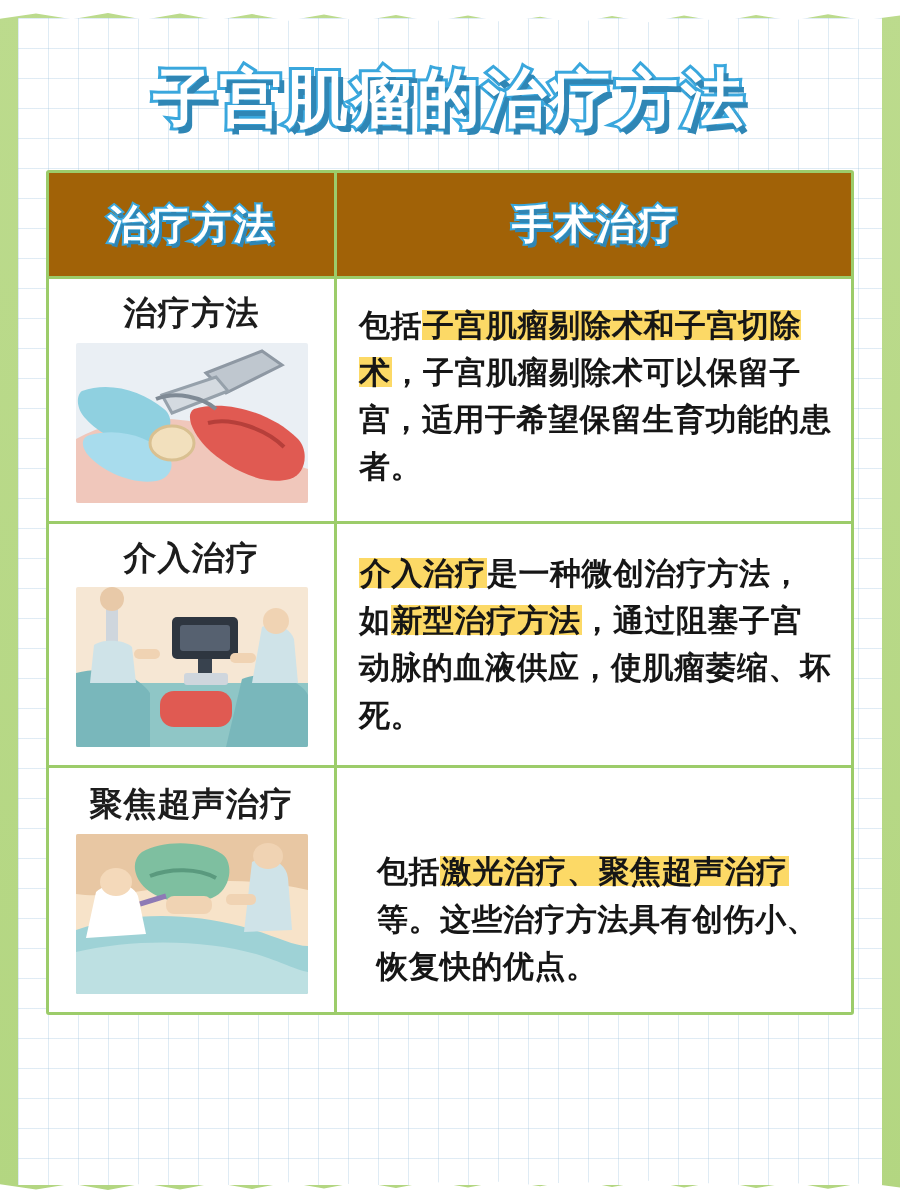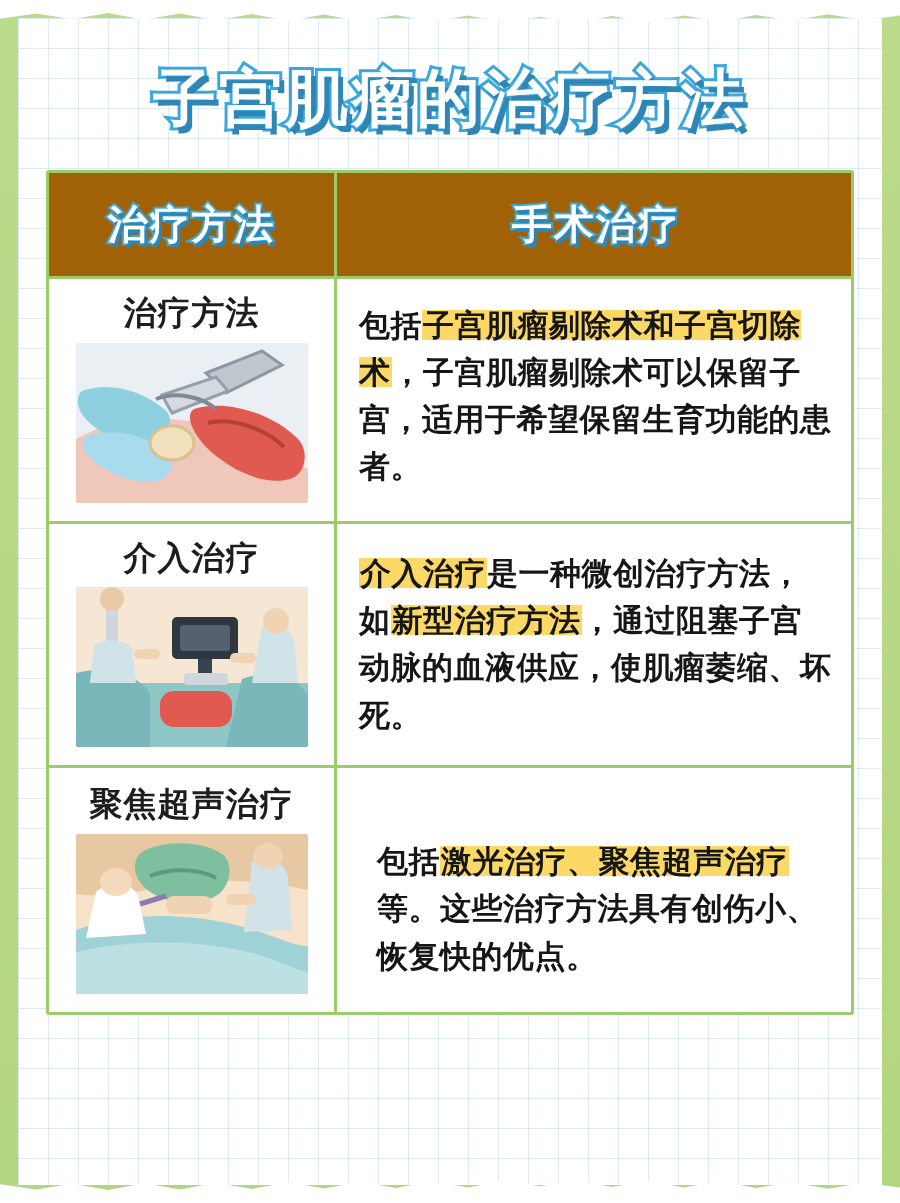--- a/index.html
+++ b/index.html
@@ -162,21 +162,21 @@
     color: #161616;
     letter-spacing: 0.5px;
   }
   .hl {
     background: linear-gradient(transparent 8%, #fcd966 8%, #fcd966 92%, transparent 92%);
     padding: 0 1px;
   }
 
   
   .row-surgery .cell-right { padding-top: 14px; }
-  .row-new .cell-right { padding-top: 60px; align-items: center; padding-left: 40px; }
+  .row-new .cell-right { padding-top: 60px; align-items: flex-end; padding-left: 40px; }
   .row-new .cell-left { padding-top: 16px; }
 </style>
 </head>
 <body>
 
 <div class="poster">
   <div class="sheet"></div>
   <div class="torn torn-top"></div>
   <div class="torn torn-bottom"></div>
 

